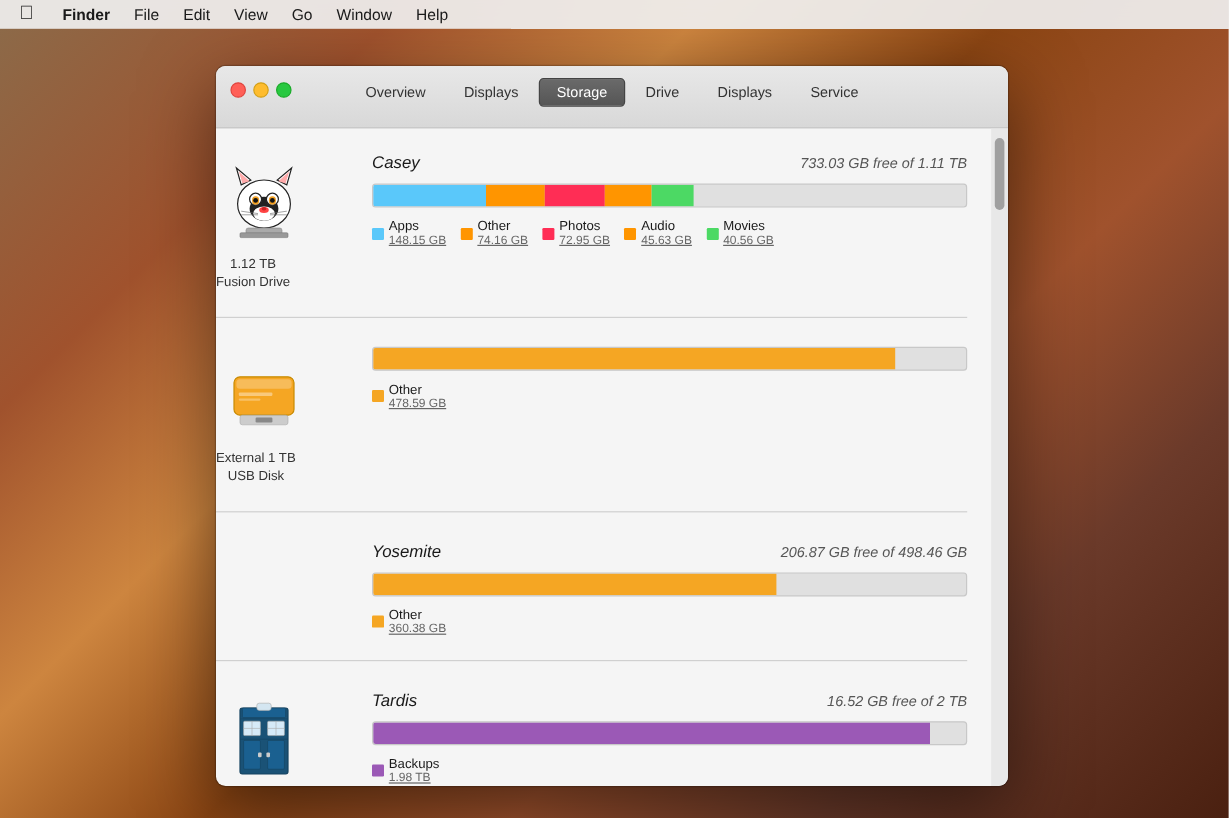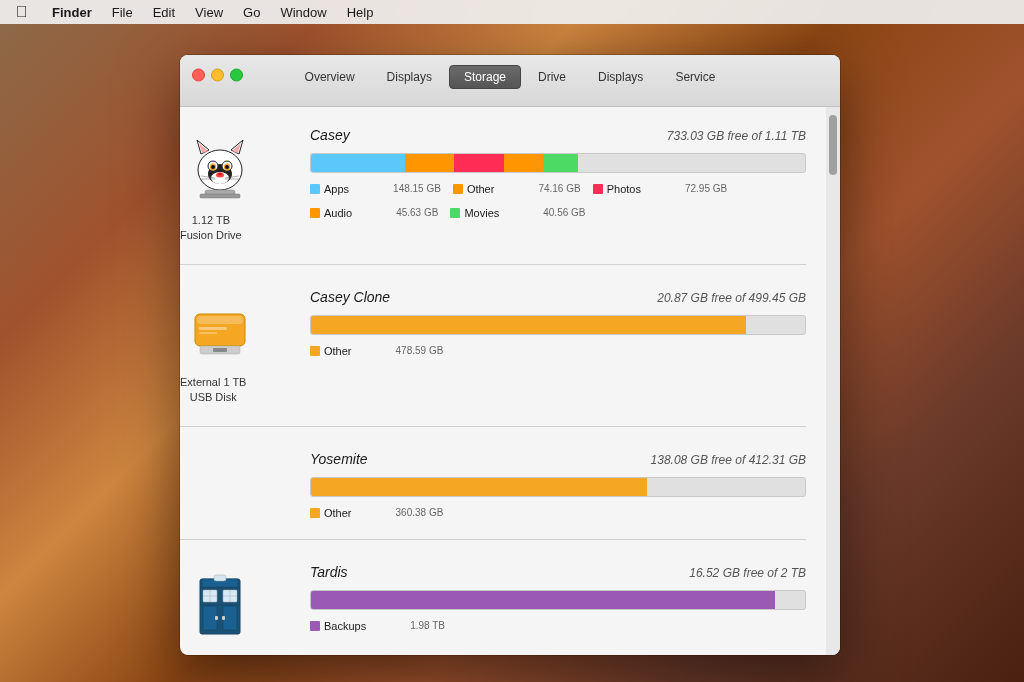--- a/index.html
+++ b/index.html
@@ -247,32 +247,33 @@
 
     .legend-dot {
       width: 10px;
       height: 10px;
       border-radius: 1px;
       flex-shrink: 0;
     }
 
     .legend-text {
       display: flex;
-      gap: 44px;
+      flex-direction: column;
     }
 
     .legend-name {
       font-size: 11px;
       font-weight: 500;
       color: #1a1a1a;
     }
 
     .legend-size {
       font-size: 10px;
       color: #666;
+      text-decoration: underline;
     }
 
     
     svg.drive-svg {
       width: 70px;
       height: 70px;
     }
   </style>
 </head>
 <body>
@@ -416,44 +417,40 @@
     <rect x="28" y="54" width="14" height="4" rx="1" fill="#888"></rect>
 
     <rect x="14" y="33" width="28" height="3" rx="1" fill="rgba(255,255,255,0.4)"></rect>
     <rect x="14" y="38" width="18" height="2" rx="1" fill="rgba(255,255,255,0.3)"></rect>
   </svg>
             </div>
       <div class="drive-label">External 1 TB<br>USB Disk</div>
     </div>
 
     <div class="drive-info">
-      <div class="drive-header">
-        <span class="drive-name">Casey Clone</span>
-        <span class="drive-free">20.87 GB free of 499.45 GB</span>
-      </div>
       <div class="storage-bar-container">
         <div class="bar-segment" style="width:88%;background:#F5A623;"></div>
       </div>
       <div class="legend">
         <div class="legend-item">
       <div class="legend-dot" style="background:#F5A623;"></div>
       <div class="legend-text">
         <span class="legend-name">Other</span>
         <span class="legend-size">478.59 GB</span>
       </div>
     </div>
       </div>
     </div>
   </div>
         <div class="drive-item">
     <div style="width:130px;flex-shrink:0;"></div>
     <div class="drive-info">
       <div class="drive-header">
         <span class="drive-name">Yosemite</span>
-        <span class="drive-free">138.08 GB free of 412.31 GB</span>
+        <span class="drive-free">206.87 GB free of 498.46 GB</span>
       </div>
       <div class="storage-bar-container">
         <div class="bar-segment" style="width:68%;background:#F5A623;"></div>
       </div>
       <div class="legend">
         <div class="legend-item">
       <div class="legend-dot" style="background:#F5A623;"></div>
       <div class="legend-text">
         <span class="legend-name">Other</span>
         <span class="legend-size">360.38 GB</span>

